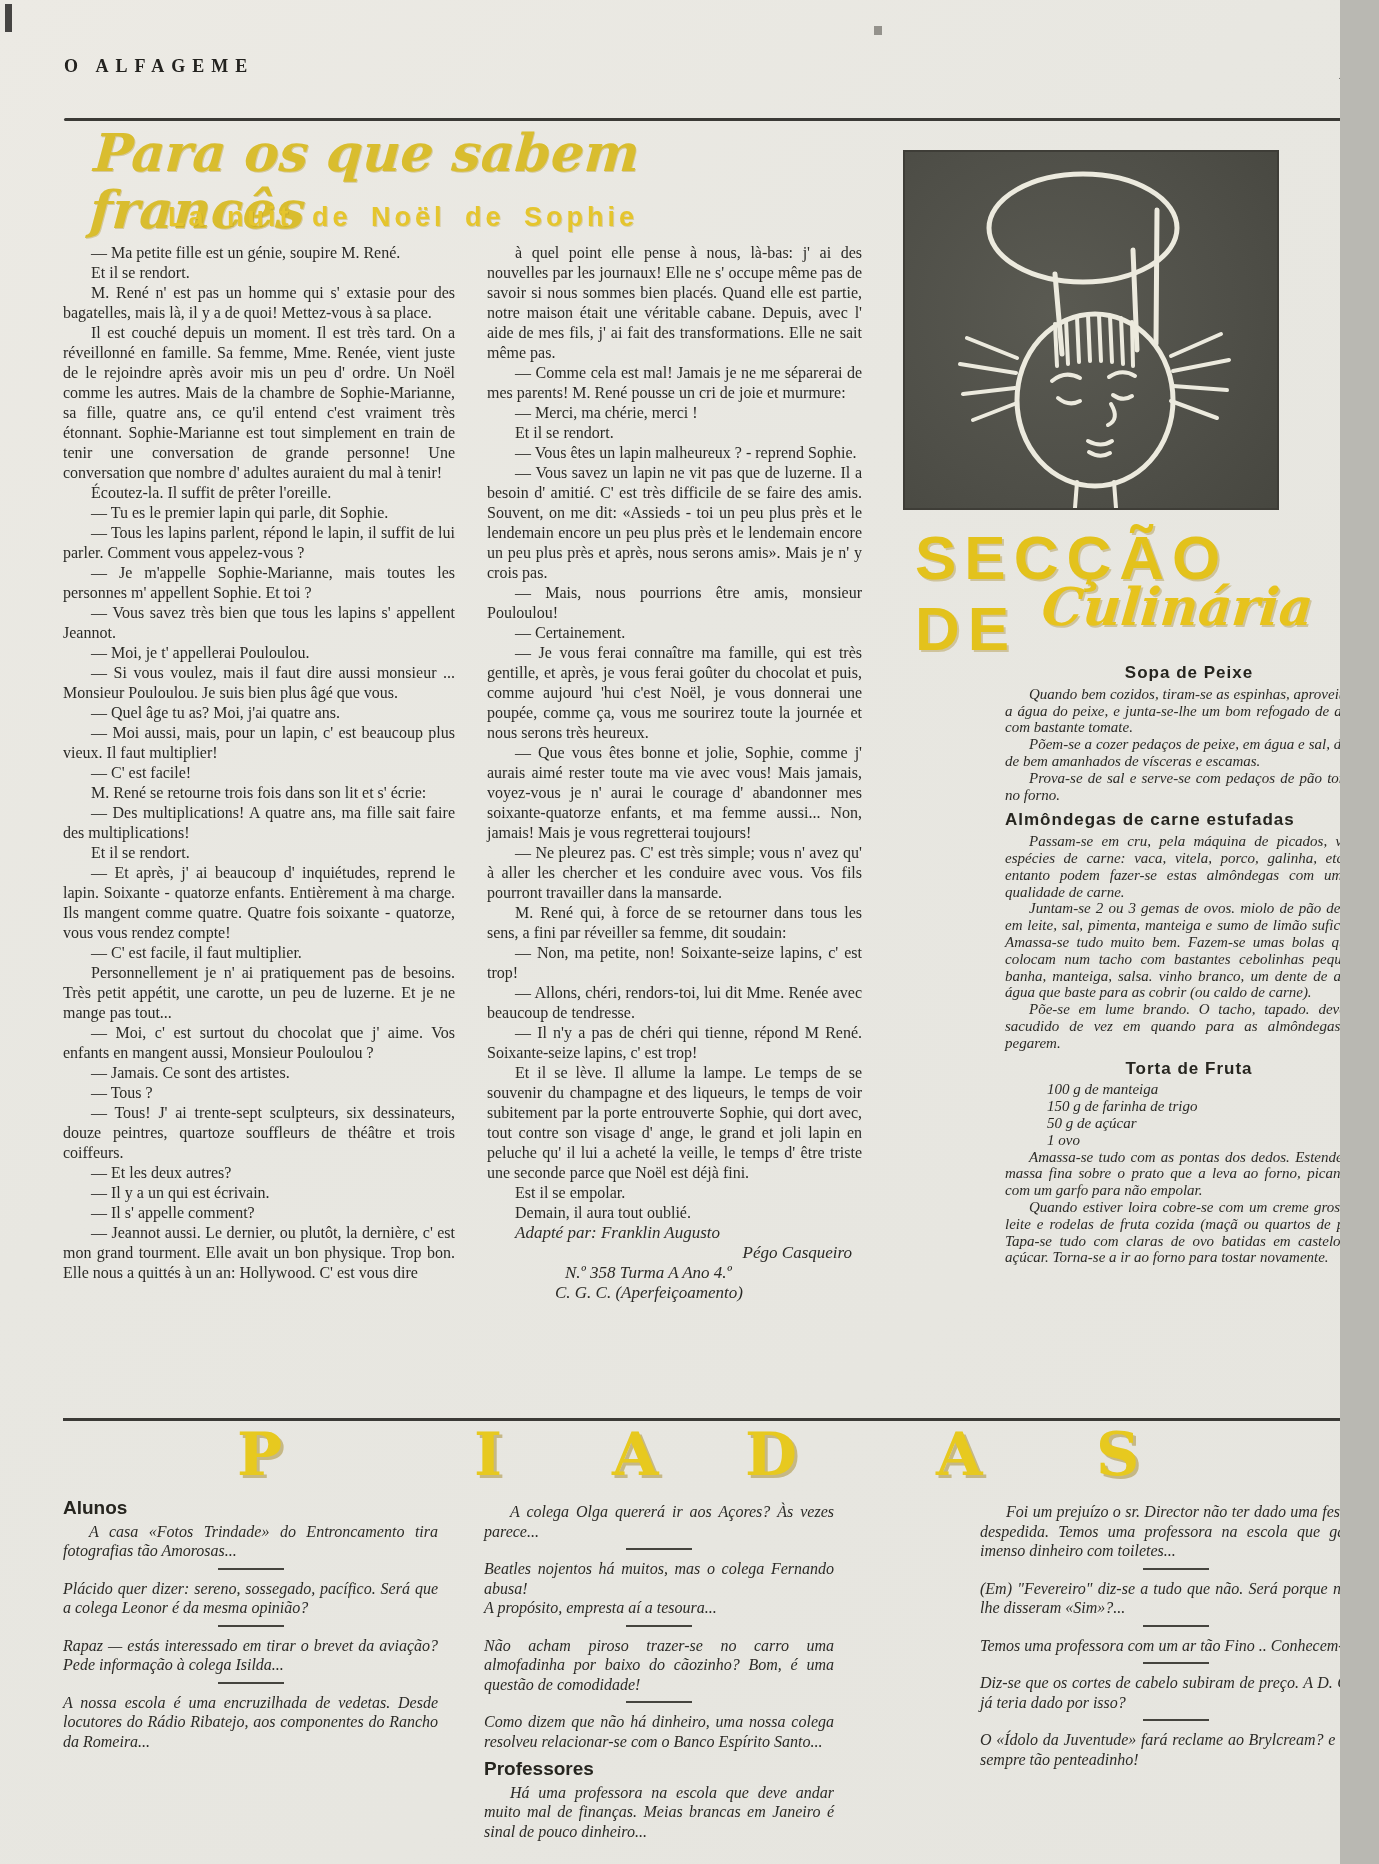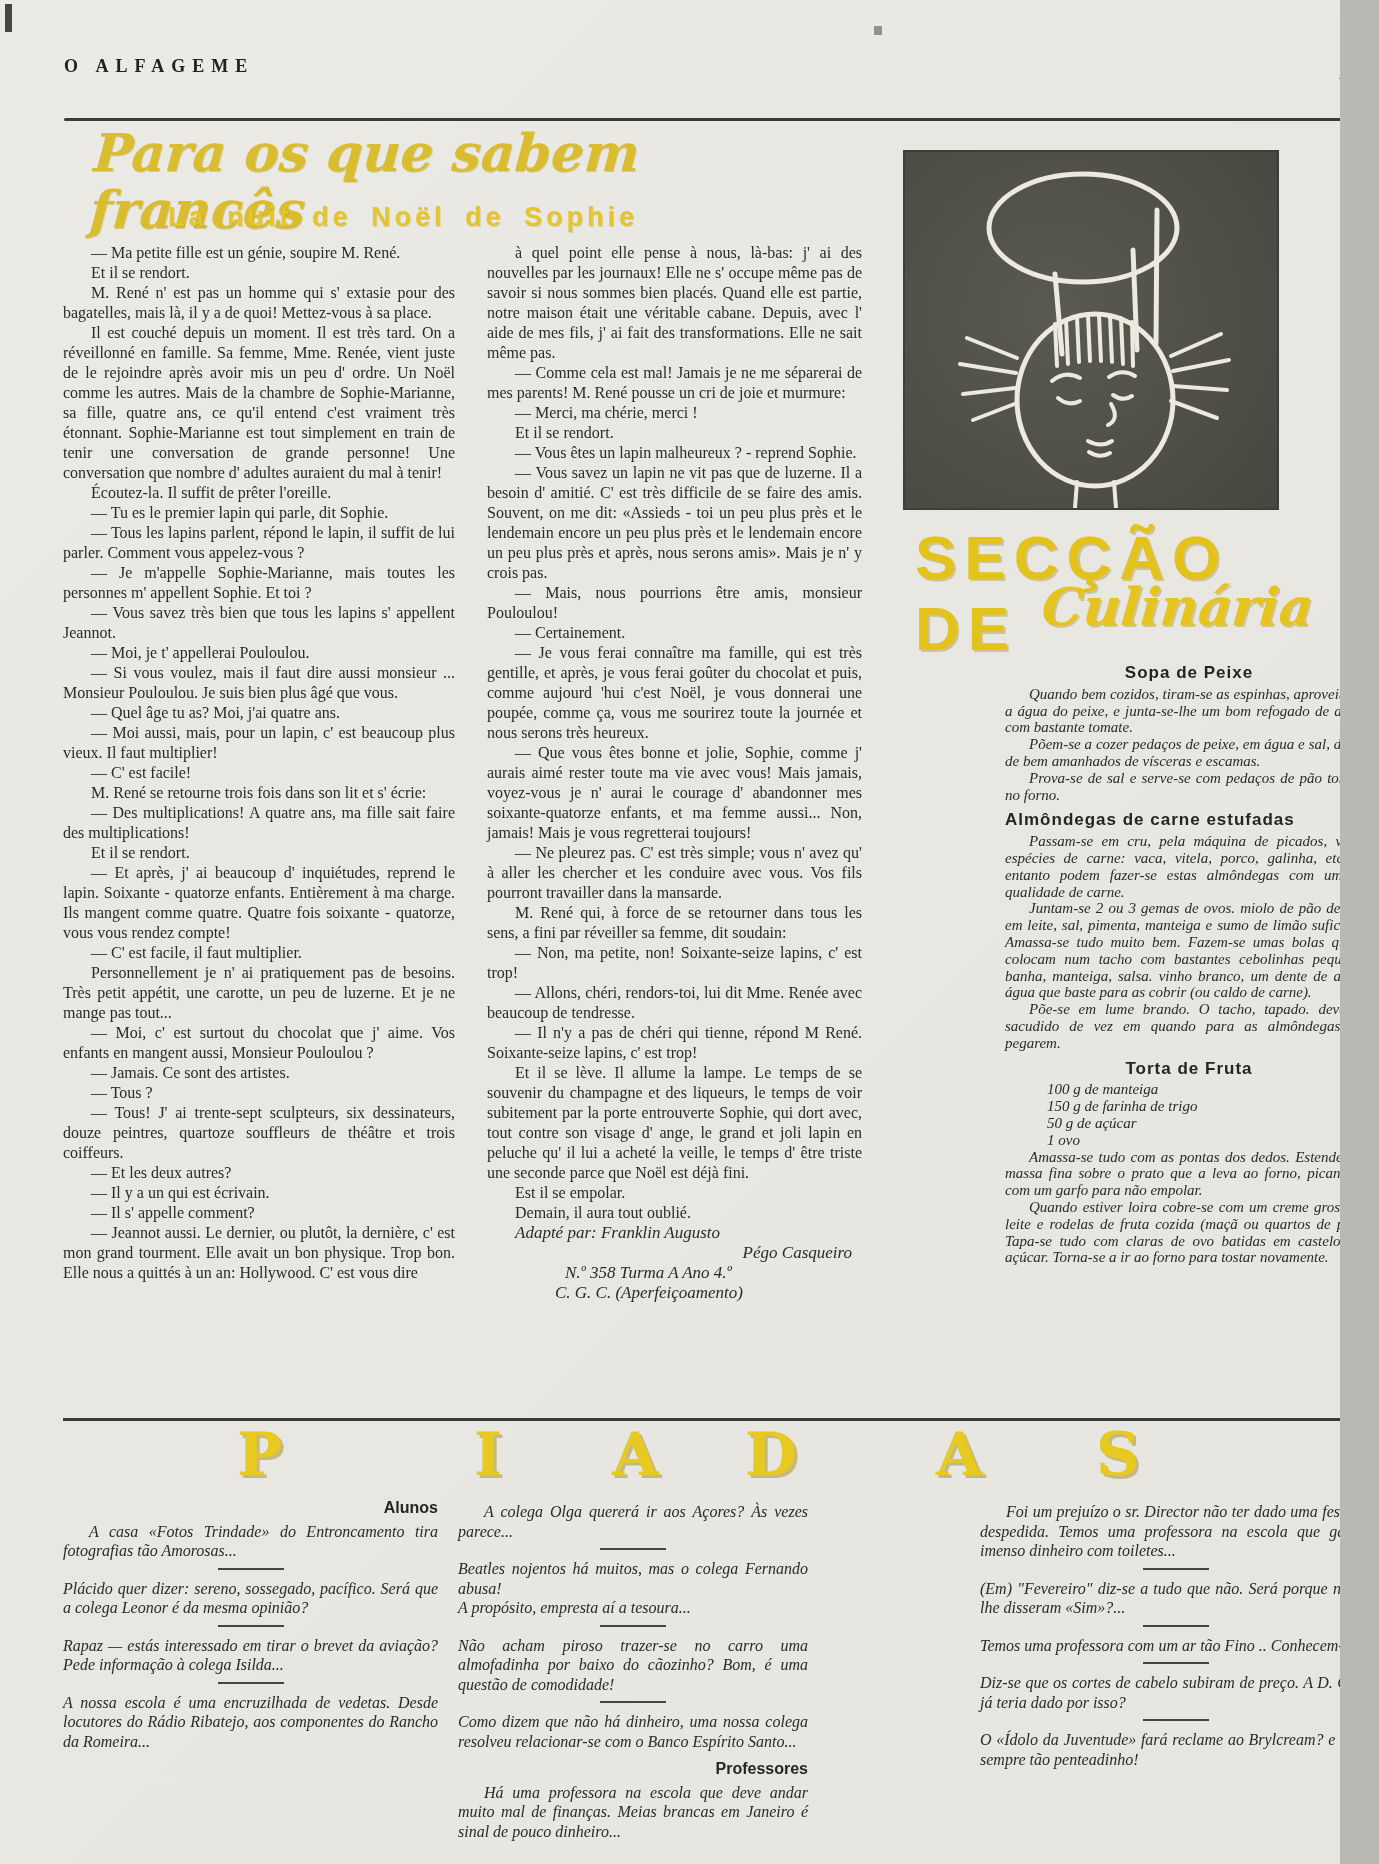--- a/index.html
+++ b/index.html
@@ -76,26 +76,26 @@
     position:absolute;top:1424px;
     font-family:"DejaVu Serif",serif;font-weight:bold;font-size:60px;line-height:1;
     color:#e7c91f;text-shadow:3px 3px 0 rgba(158,128,20,.45);
   }
 
   .jokes p{margin:0;font-style:italic;text-indent:26px;white-space:pre-line;}
   .jokes p + p::before{
     content:"";display:block;width:66px;border-top:2px solid #45443e;margin:7px auto 9px auto;
   }
   .joke-heading{
-    font-family:"Liberation Sans",sans-serif;font-weight:bold;font-size:16px;
-    text-align:right;margin:4px 0 4px 0;color:#26251f;
+    font-family:"Liberation Sans",sans-serif;font-weight:bold;font-size:19px;
+    text-align:left;margin:4px 0 4px 0;color:#26251f;
   }
   .bcol{position:absolute;text-align:justify;font-size:16px;line-height:19.5px;}
   .bcol1{left:63px;top:1494px;width:375px;}
-  .bcol2{left:458px;top:1502px;width:350px;}
+  .bcol2{left:484px;top:1502px;width:350px;}
   .bcol3{left:980px;top:1502px;width:392px;}
   .bcol2 .jokes + .joke-heading{margin-top:8px;}
 </style>
 </head>
 <body>
 
 <div class="page">
 
   <div class="mark-tl"></div>
   <div class="mark-r"></div>

